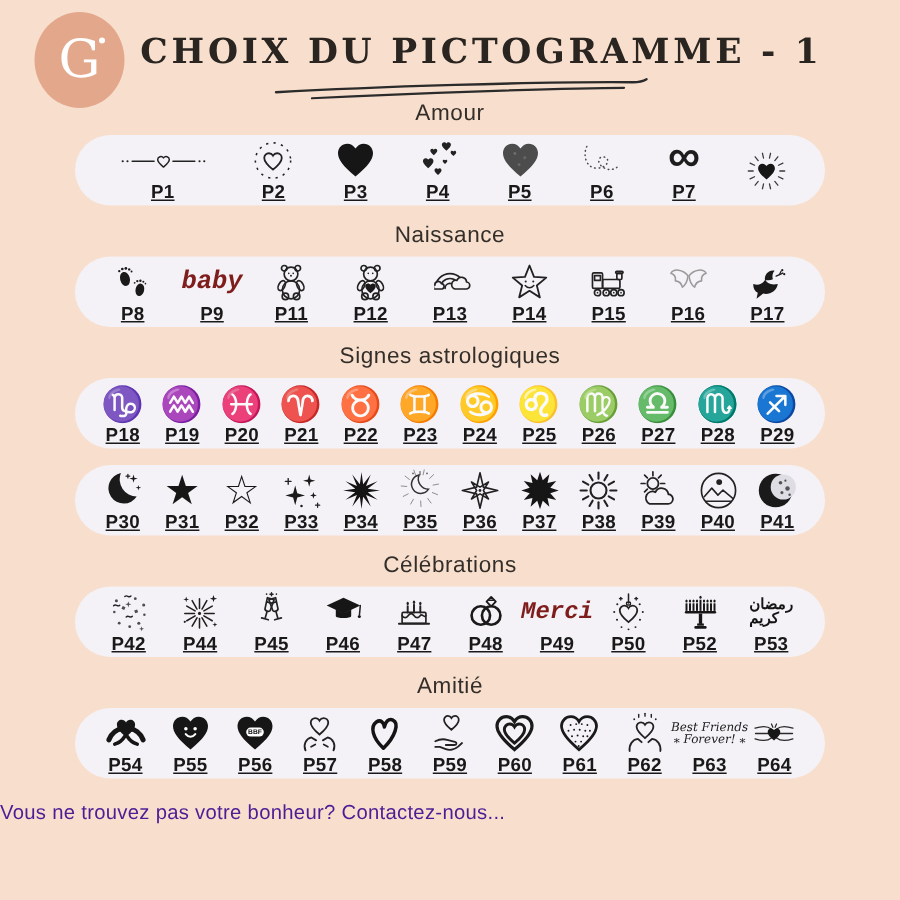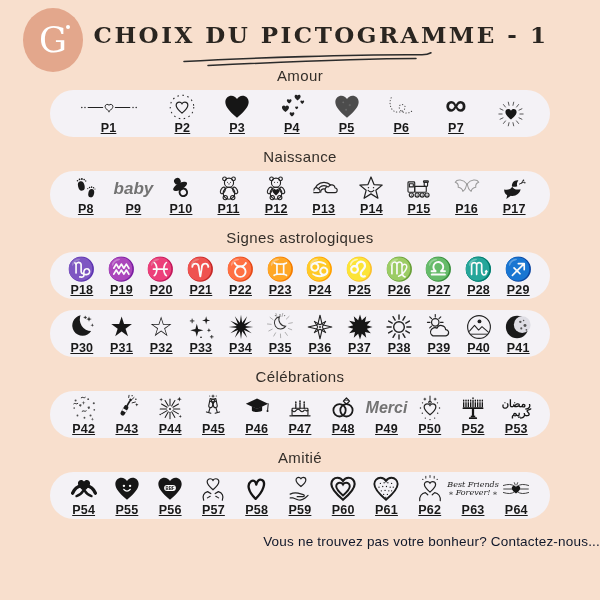--- a/index.html
+++ b/index.html
@@ -27,26 +27,26 @@
   .section-label{text-align:center;font-size:15px;color:#332e29;letter-spacing:.4px;line-height:18px;margin-bottom:5px}
   .pill{
     width:500px;height:47px;margin:0 auto;background:#f4f2f6;border-radius:24px;
     display:flex;align-items:center;justify-content:space-evenly;padding:0 12px;box-sizing:border-box;
   }
   .picto{flex:1;display:flex;flex-direction:column;align-items:center;justify-content:flex-end;min-width:0}
   .picto.wide{flex:1.7}
   .icon-box{height:30px;display:flex;align-items:center;justify-content:center}
   .code{font-size:12.5px;font-weight:700;color:#191919;text-decoration:underline;line-height:13px;letter-spacing:.2px}
   .glyph{line-height:1;display:block;color:#222}
-  .script{font-family:Liberation Sans, sans-serif;font-style:italic;font-weight:700;color:#737373;line-height:1}
+  .script{font-family:Liberation Mono, monospace;font-style:italic;font-weight:700;color:#7f1d1d;line-height:1}
   .twoline{text-align:center;font-family:"DejaVu Serif", serif;font-style:italic;font-weight:400;
     font-size:8px;line-height:8.5px;color:#1b1b1b;white-space:nowrap}
-  .arabic{text-align:right;font-weight:700;font-size:10px;line-height:9.5px;color:#151515;direction:rtl}
+  .arabic{text-align:left;font-weight:700;font-size:10px;line-height:9.5px;color:#151515;direction:rtl}
 
-  .footer{text-align:right;margin-top:15px;font-size:13.5px;color:#0f172a;letter-spacing:.2px}
+  .footer{text-align:left;margin-top:15px;font-size:13.5px;color:#4c1d95;letter-spacing:.2px}
 </style>
 </head>
 <body>
 
 <svg width="0" height="0" style="position:absolute" aria-hidden="true">
   <defs>
     <path id="hp" d="M15 26.5C6 19 2.5 14.3 2.5 9.7 2.5 5.9 5.4 3 9.1 3c2.4 0 4.7 1.4 5.9 3.5C16.2 4.4 18.5 3 20.9 3c3.7 0 6.6 2.9 6.6 6.7 0 4.6-3.5 9.3-12.5 16.8z"></path>
   </defs>
 </svg>
 
@@ -186,32 +186,20 @@
         </div>
         <div class="picto">
           <span class="icon-box">
             <span class="script" style="font-size:17px">baby</span>
           </span>
           <span class="code">P9</span>
         </div>
         <div class="picto">
           <span class="icon-box">
             <svg xmlns="http://www.w3.org/2000/svg" viewBox="0 0 30 30" width="28" height="28">
-              <g transform="rotate(-28 15 15)">
-                <circle cx="15" cy="6.8" r="3.6" fill="#1a1a1a"></circle>
-    <ellipse cx="15" cy="13" rx="8.3" ry="3.5" fill="#1a1a1a"></ellipse>
-    <circle cx="15" cy="20.3" r="4" fill="none" stroke="#1a1a1a" stroke-width="2.1"></circle>
-              </g>
-            </svg>
-          </span>
-          <span class="code">P10</span>
-        </div>
-        <div class="picto">
-          <span class="icon-box">
-            <svg xmlns="http://www.w3.org/2000/svg" viewBox="0 0 30 30" width="28" height="28">
               <g fill="none" stroke="#222" stroke-linecap="round" stroke-linejoin="round" stroke-width="1.2">
                 <circle cx="15" cy="9.3" r="4.9"></circle>
                 <circle cx="10.2" cy="5.2" r="2"></circle>
                 <circle cx="19.8" cy="5.2" r="2"></circle>
     <ellipse cx="15" cy="20.6" rx="6.2" ry="6.4"></ellipse>
     <ellipse cx="8.4" cy="17.6" rx="2.2" ry="3.8" transform="rotate(28 8.4 17.6)"></ellipse>
     <ellipse cx="21.6" cy="17.6" rx="2.2" ry="3.8" transform="rotate(-28 21.6 17.6)"></ellipse>
     <circle cx="11" cy="25.3" r="2.3"></circle>
                 <circle cx="19" cy="25.3" r="2.3"></circle>
               </g>
@@ -569,39 +557,20 @@
     <rect x="10" y="11" width="2.2" height="2.2" transform="rotate(25 11 12)" fill="#4d4d4d"></rect>
     <rect x="19" y="13.5" width="2.2" height="2.2" transform="rotate(-20 20 14.5)" fill="#4d4d4d"></rect>
     <path d="M4 10.5c1.8-1.8 2.6 1.4 4.4-.4" fill="none" stroke="#222" stroke-linecap="round" stroke-linejoin="round" stroke-width="1"></path>
     <path d="M12 4c1.8-1.8 2.6 1.4 4.4-.4" fill="none" stroke="#222" stroke-linecap="round" stroke-linejoin="round" stroke-width="1"></path>
     <path d="M13 18.5c1.8-1.8 2.6 1.4 4.4-.4" fill="none" stroke="#222" stroke-linecap="round" stroke-linejoin="round" stroke-width="1"></path>
               <polygon points="14.50,7.30 14.99,9.01 16.70,9.50 14.99,9.99 14.50,11.70 14.01,9.99 12.30,9.50 14.01,9.01" fill="#4d4d4d"></polygon>
               <polygon points="24.00,25.20 24.42,26.58 25.80,27.00 24.42,27.42 24.00,28.80 23.58,27.42 22.20,27.00 23.58,26.58" fill="#4d4d4d"></polygon>
             </svg>
           </span>
           <span class="code">P42</span>
-        </div>
-        <div class="picto">
-          <span class="icon-box">
-            <svg xmlns="http://www.w3.org/2000/svg" viewBox="0 0 30 30" width="28" height="28">
-              <g transform="rotate(30 12 18)" fill="#1a1a1a">
-     <rect x="9.6" y="11.5" width="4.8" height="12" rx="2.2"></rect>
-     <rect x="9.6" y="16.2" width="4.8" height="2.6" fill="#f4f2f6"></rect>
-     <rect x="11.1" y="5.8" width="1.8" height="6.2"></rect>
-     <rect x="10.7" y="3.2" width="2.6" height="2.6" rx="1"></rect>
-              </g>
-              <line x1="19.5" y1="6.5" x2="22.5" y2="3.8" stroke="#222" stroke-width="1" stroke-linecap="round"></line>
-              <line x1="20.5" y1="9.5" x2="24" y2="8.6" stroke="#222" stroke-width="1" stroke-linecap="round"></line>
-              <line x1="16.8" y1="3.8" x2="17.2" y2="1.4" stroke="#222" stroke-width="1" stroke-linecap="round"></line>
-              <circle cx="24.5" cy="5.5" r=".8" fill="#1a1a1a"></circle>
-              <circle cx="20.5" cy="1.8" r=".7" fill="#1a1a1a"></circle>
-              <polygon points="25.50,9.70 25.92,11.08 27.30,11.50 25.92,11.92 25.50,13.30 25.08,11.92 23.70,11.50 25.08,11.08" fill="#1a1a1a"></polygon>
-            </svg>
-          </span>
-          <span class="code">P43</span>
         </div>
         <div class="picto">
           <span class="icon-box">
             <svg xmlns="http://www.w3.org/2000/svg" viewBox="0 0 30 30" width="28" height="28">
               <line x1="18.6" y1="16" x2="25.5" y2="16" stroke="#1f1f1f" stroke-width="1.1" stroke-linecap="round"></line>
               <line x1="18.11769145362398" y1="17.8" x2="24.093266739736606" y2="21.25" stroke="#1f1f1f" stroke-width="1.1" stroke-linecap="round"></line>
               <line x1="16.8" y1="19.11769145362398" x2="20.25" y2="25.093266739736606" stroke="#1f1f1f" stroke-width="1.1" stroke-linecap="round"></line>
               <line x1="15" y1="19.6" x2="15" y2="26.5" stroke="#1f1f1f" stroke-width="1.1" stroke-linecap="round"></line>
               <line x1="13.200000000000001" y1="19.11769145362398" x2="9.750000000000004" y2="25.093266739736606" stroke="#1f1f1f" stroke-width="1.1" stroke-linecap="round"></line>
               <line x1="11.88230854637602" y1="17.8" x2="5.906733260263394" y2="21.25" stroke="#1f1f1f" stroke-width="1.1" stroke-linecap="round"></line>

